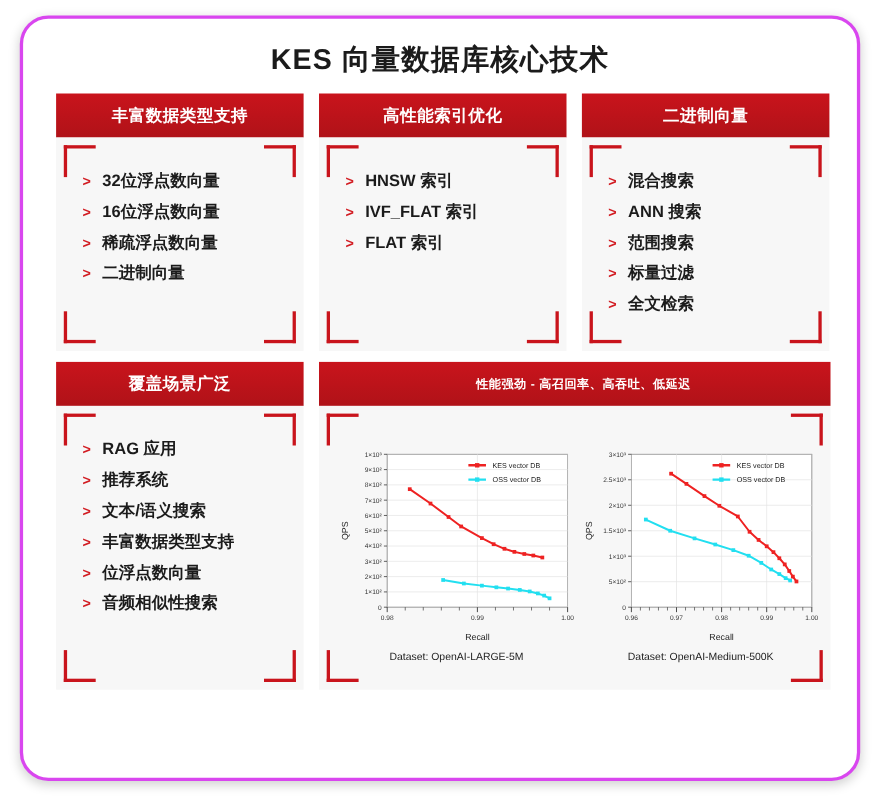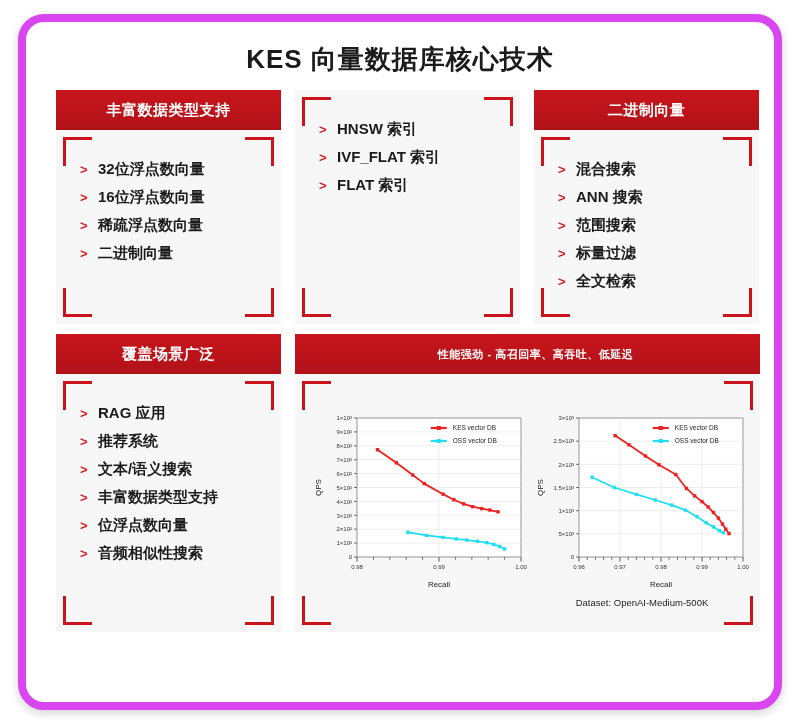--- a/index.html
+++ b/index.html
@@ -6,21 +6,21 @@
   html, body {
     width: 800px; height: 724px;
     background: #ffffff;
     font-family: "Liberation Sans", "DejaVu Sans", sans-serif;
     overflow: hidden;
   }
   .poster {
     position: absolute;
     left: 18px; top: 14px;
     width: 764px; height: 696px;
-    border: 8px solid #d946ef;
+    border: 3px solid #d946ef;
     border-radius: 26px;
     background: #ffffff;
     box-shadow: 0 3px 10px rgba(0,0,0,0.18);
   }
   .poster-title {
     position: absolute;
     top: 20px; left: 0; width: 100%;
     text-align: center;
     font-size: 26px;
     font-weight: 700;
@@ -123,20 +123,21 @@
               </li>
             <li>
                 <span class="chev">&gt;</span>
                 <span>二进制向量</span>
               </li>
           </ul>
         </div>
       </div>
 
       <div class="card w1">
+        <div class="card-head">高性能索引优化</div>
         <div class="card-body row1-body">
           <div class="corners"></div>
           <ul class="feat">
             <li>
                 <span class="chev">&gt;</span>
                 <span>HNSW 索引</span>
               </li>
             <li>
                 <span class="chev">&gt;</span>
                 <span>IVF_FLAT 索引</span>
@@ -298,20 +299,21 @@
                   <rect x="181.24000000000026" y="134.79000000000002" width="3.4" height="3.4" fill="#22dff0"></rect>
                   <rect x="186.97999999999965" y="136.73600000000002" width="3.4" height="3.4" fill="#22dff0"></rect>
                   <rect x="191.9" y="139.238" width="3.4" height="3.4" fill="#22dff0"></rect>
                   <line x1="119.8" y1="20" x2="135.8" y2="20" stroke="#ee2222" stroke-width="2.2"></line>
                   <rect x="125.8" y="18" width="4" height="4" fill="#ee2222"></rect>
                   <text x="141.8" y="22.4" class="leg">KES vector DB</text>
                   <line x1="119.8" y1="33" x2="135.8" y2="33" stroke="#22dff0" stroke-width="2.2"></line>
                   <rect x="125.8" y="31" width="4" height="4" fill="#22dff0"></rect>
                   <text x="141.8" y="35.4" class="leg">OSS vector DB</text>
                 </svg>
+              <div class="chart-caption">Dataset: OpenAI-LARGE-5M</div>
             </div>
             <div class="chart-wrap">
               <svg id="svg-chart-1" width="218" height="185" viewBox="0 0 218 185">
                   <rect x="46" y="10" width="164" height="139" fill="#fff" stroke="#4a4a4a" stroke-width="0.7"></rect>
                   <line x1="46" y1="149" x2="210" y2="149" stroke="#e2e2e2" stroke-width="0.6"></line>
                   <line x1="46" y1="125.83333333333334" x2="210" y2="125.83333333333334" stroke="#e2e2e2" stroke-width="0.6"></line>
                   <line x1="46" y1="102.66666666666667" x2="210" y2="102.66666666666667" stroke="#e2e2e2" stroke-width="0.6"></line>
                   <line x1="46" y1="79.5" x2="210" y2="79.5" stroke="#e2e2e2" stroke-width="0.6"></line>
                   <line x1="46" y1="56.33333333333334" x2="210" y2="56.33333333333334" stroke="#e2e2e2" stroke-width="0.6"></line>
                   <line x1="46" y1="33.16666666666666" x2="210" y2="33.16666666666666" stroke="#e2e2e2" stroke-width="0.6"></line>

